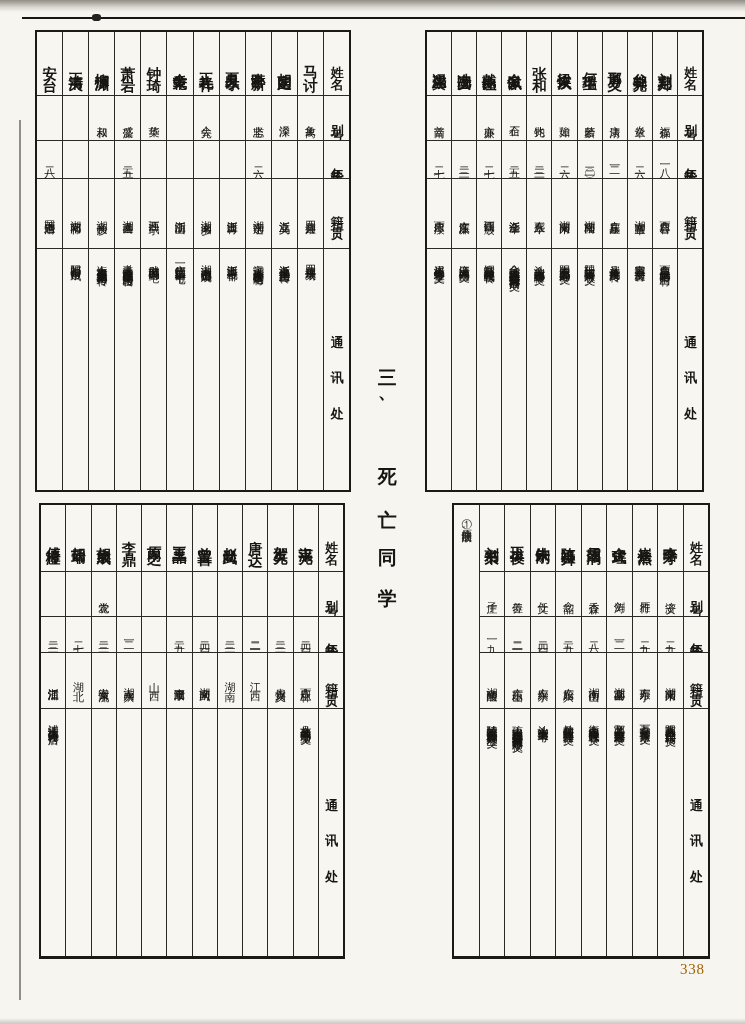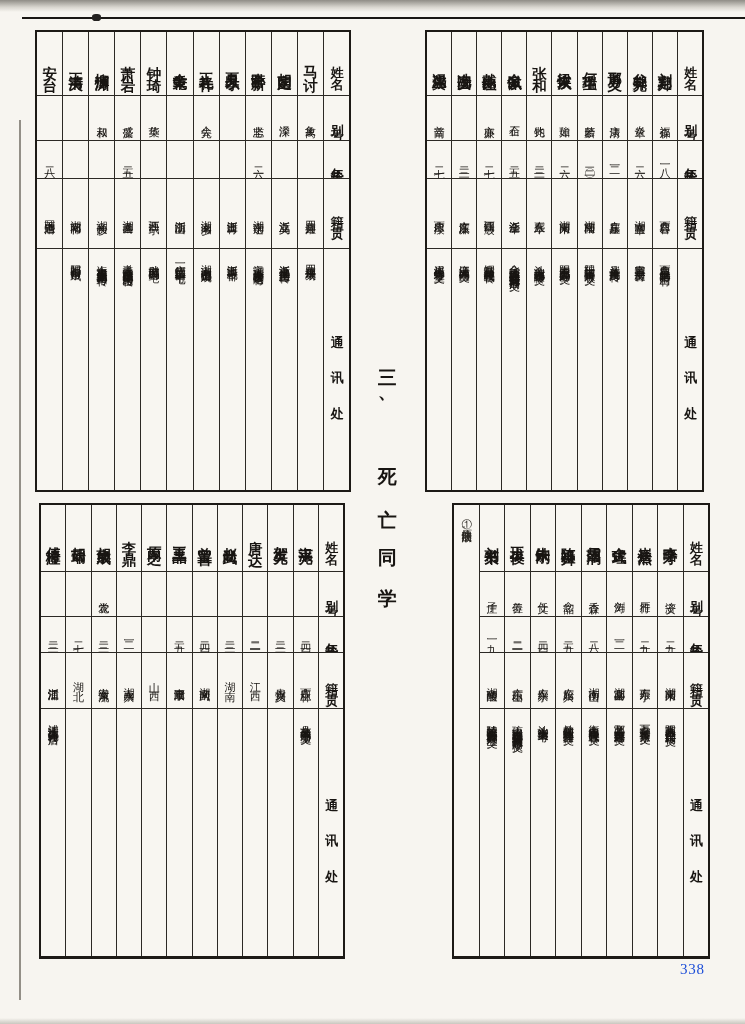--- a/index.html
+++ b/index.html
@@ -56,21 +56,21 @@
 
   
   .c-fn{flex:1;align-items:flex-start;padding-top:5px;}
   .c-fn .vtext{font-size:10.5px;letter-spacing:.05em;color:#2a2722;}
 
   
   .section-title{position:absolute;left:351px;top:288px;width:73px;height:372px;
     display:flex;justify-content:center;align-items:center;}
   .section-title .vtext{font-size:19px;font-weight:bold;letter-spacing:2.1em;margin-top:1.05em;}
 
-  .pagenum{position:absolute;left:680px;top:961px;font-size:15px;letter-spacing:.05em;color:#1d4ed8;}
+  .pagenum{position:absolute;left:680px;top:961px;font-size:15px;letter-spacing:.05em;color:#a16207;}
 </style>
 </head>
 <body>
 
 <div class="page">
   <div class="scan-top"></div>
   <div class="scan-rule"></div>
   <div class="scan-blob"></div>
   <div class="scan-left"></div>
   <div class="scan-bottom"></div>

